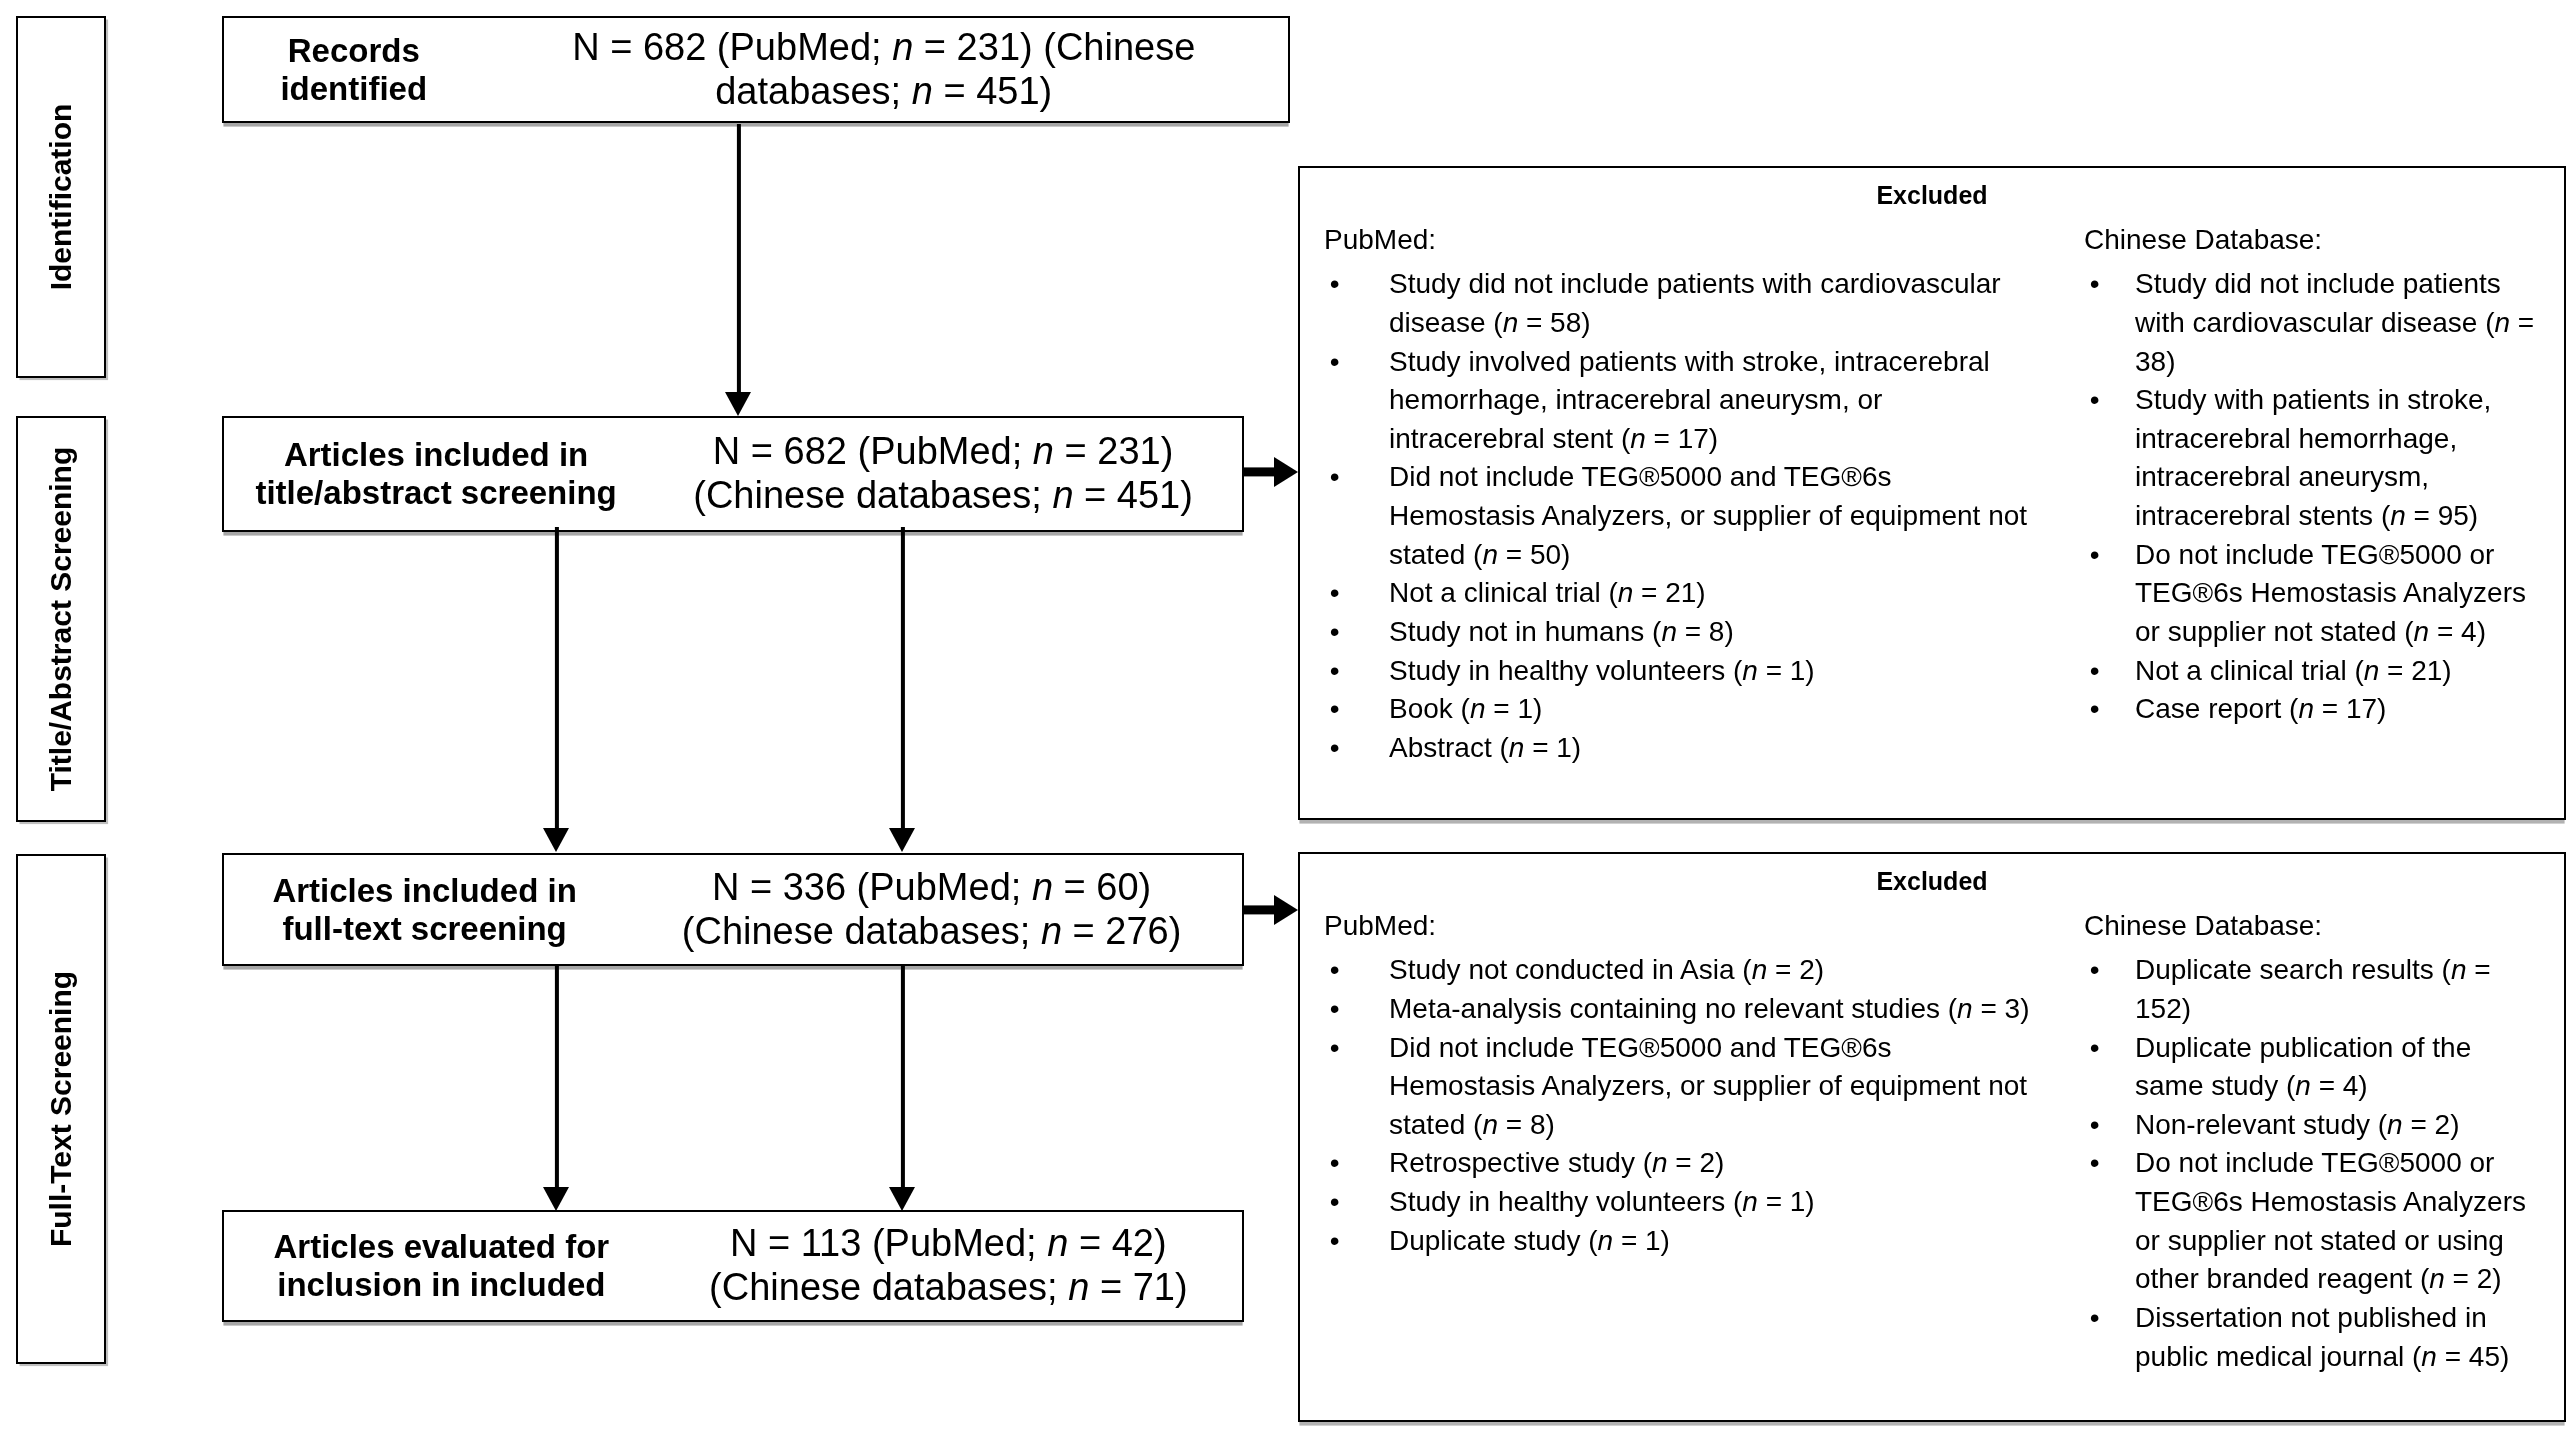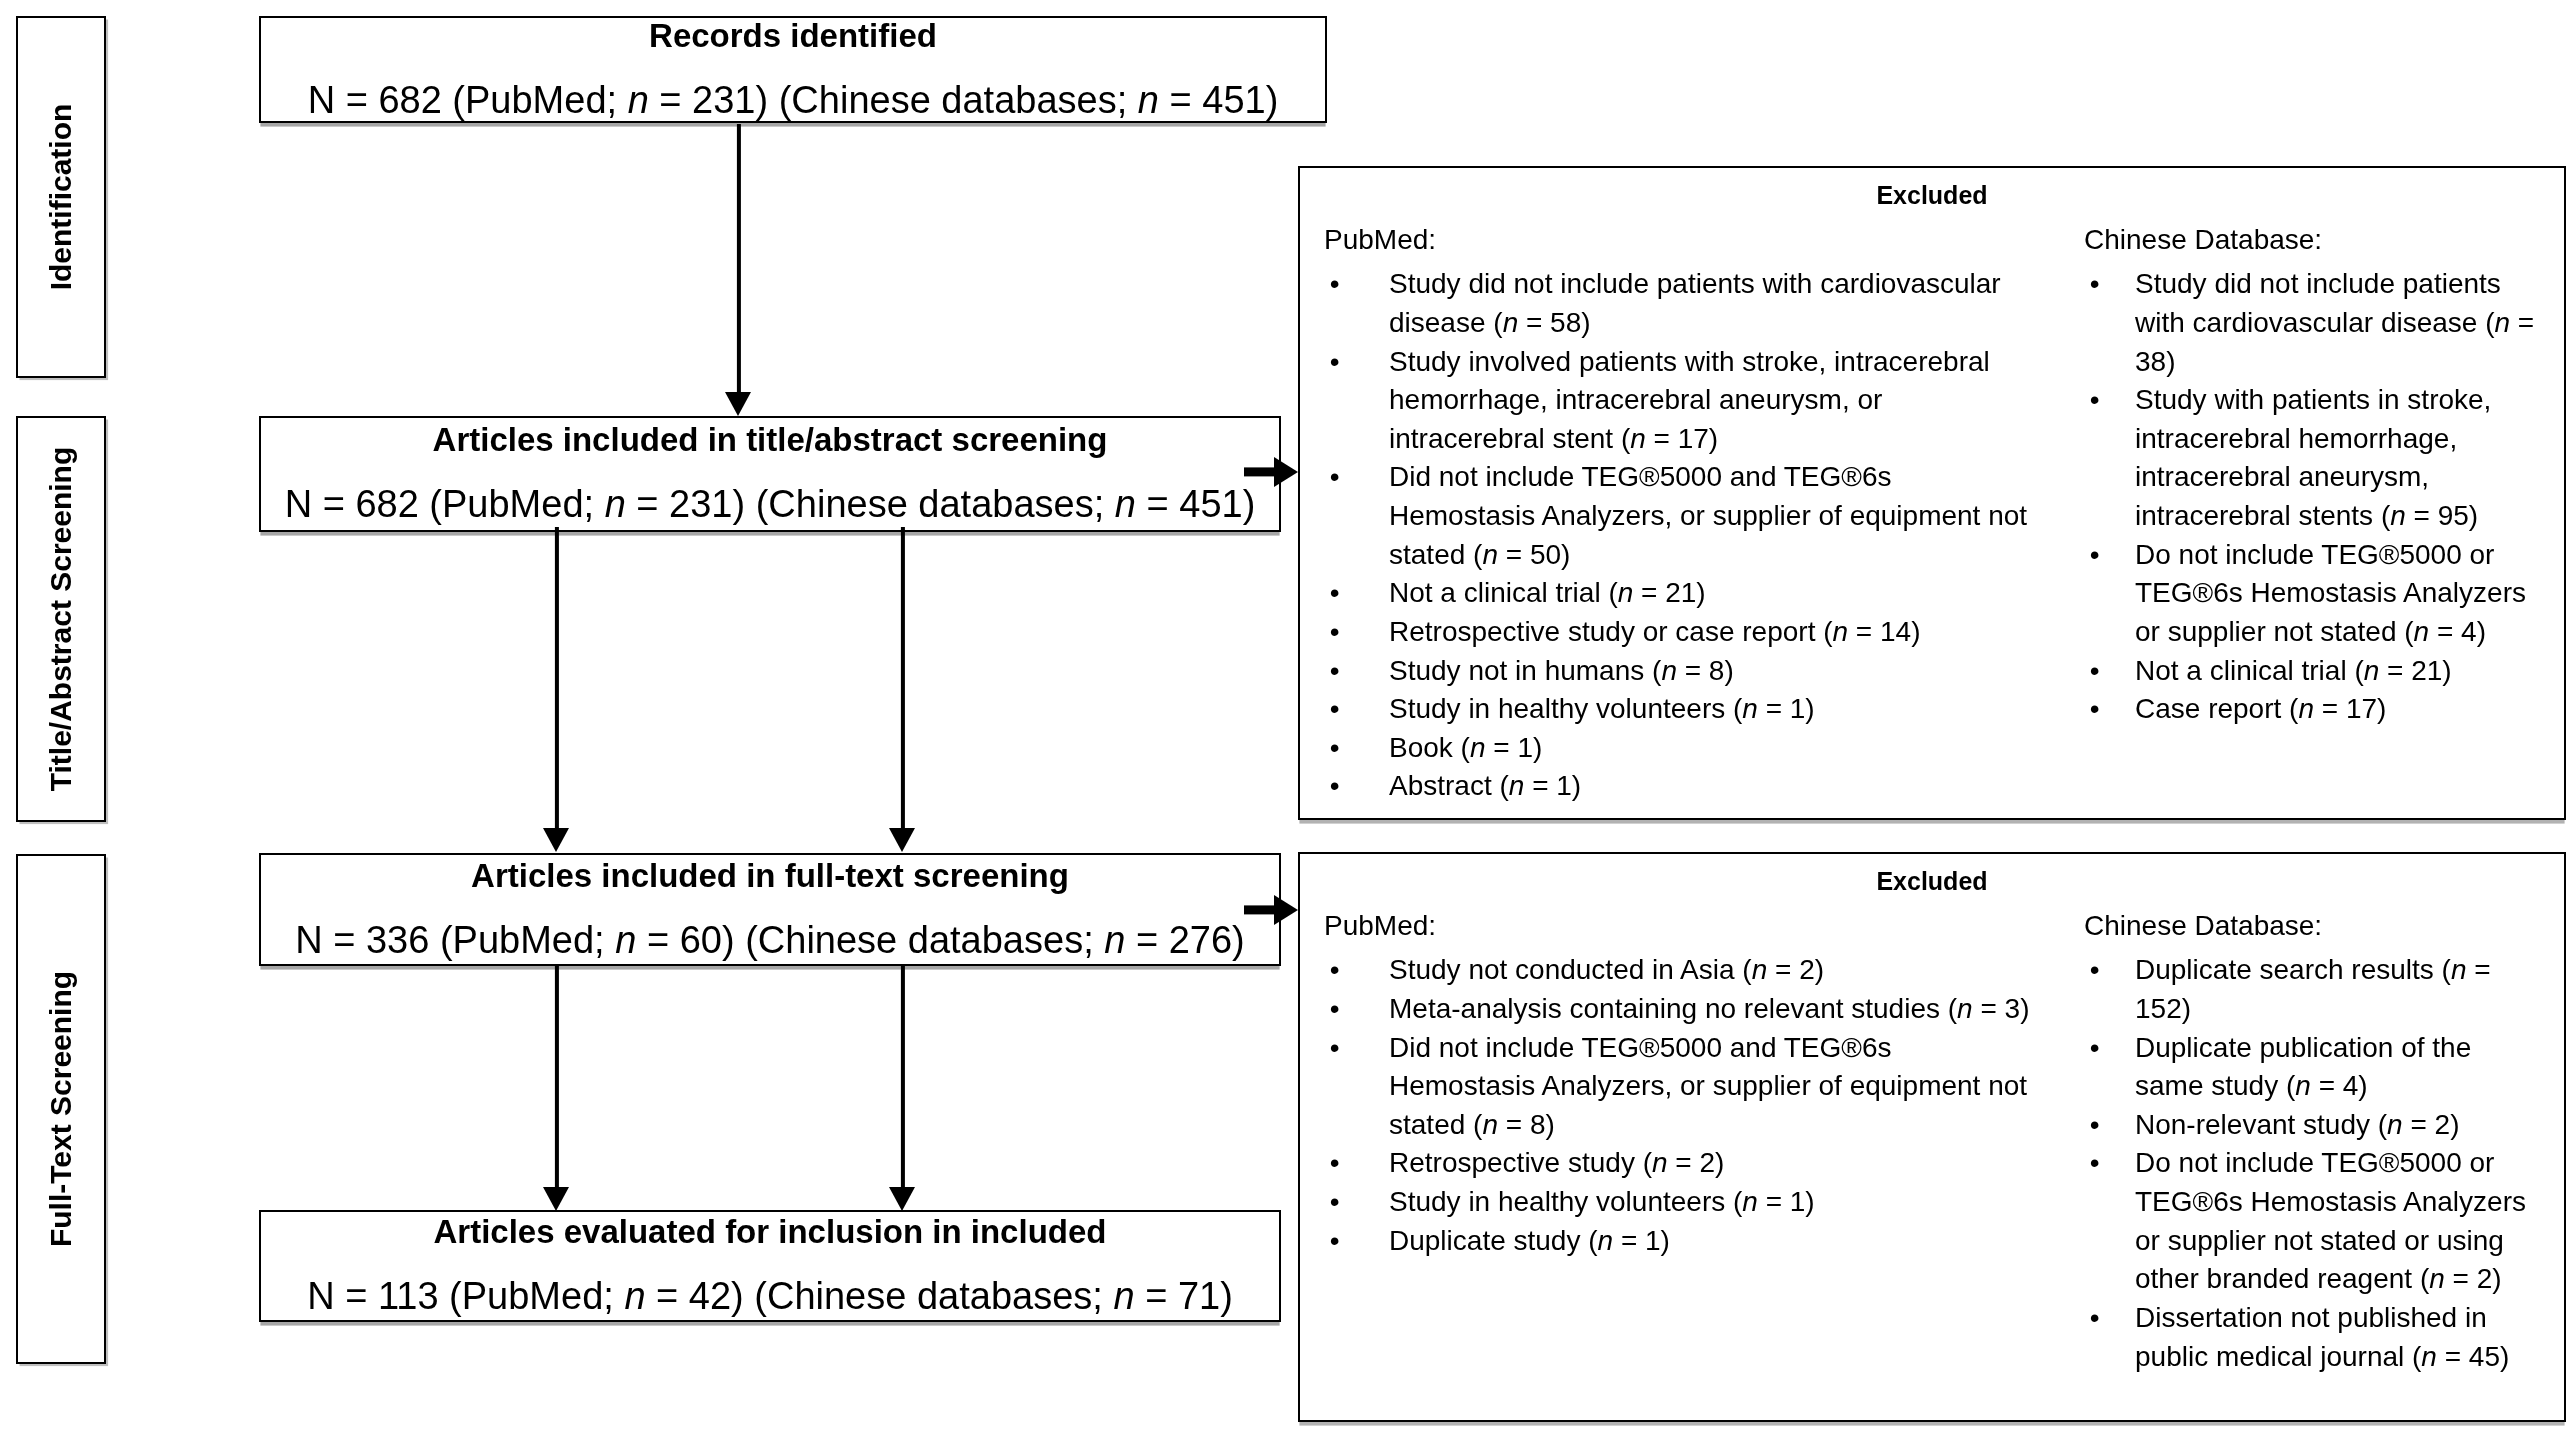--- a/index.html
+++ b/index.html
@@ -29,28 +29,27 @@
   }
   .stagebox .vlabel {
     transform: rotate(-90deg);
     white-space: nowrap;
     font-weight: bold;
     font-size: 30px;
   }
   
   .flowbox {
     display: flex;
-    flex-direction: column;
+    flex-direction: row;
     align-items: center;
     justify-content: center;
     text-align: center;
     gap: 24px;
     padding: 4.2px 14px;
     box-shadow: 0 5px 0 -1.4px rgba(0,0,0,0.35);
-    margin-left: 37px;
   }
   .flowbox .title { font-weight: bold; font-size: 33px; line-height: 1.15; }
   .flowbox .stat  { font-size: 38px; line-height: 1.15; }
   
   .exbox {
     padding: 12.7px 24px 7px 24px;
     box-shadow: 0 5px 0 -1.4px rgba(0,0,0,0.3);
   }
   .exbox .extitle {
     text-align: center;
@@ -130,21 +129,20 @@
   <div class="box exbox" style="left:1298px; top:166px; width:1268px; height:654px;">
     <div class="extitle">Excluded</div>
     <div class="excols">
       <div class="col col-pubmed">
         <div class="colhead">PubMed:</div>
         <ul>
             <li>Study did not include patients with cardiovascular disease (<i>n</i> = 58)</li>
             <li>Study involved patients with stroke, intracerebral hemorrhage, intracerebral aneurysm, or intracerebral stent (<i>n</i> = 17)</li>
             <li>Did not include TEG®5000 and TEG®6s Hemostasis Analyzers, or supplier of equipment not stated (<i>n</i> = 50)</li>
             <li>Not a clinical trial (<i>n</i> = 21)</li>
-            <li>Retrospective study or case report (<i>n</i> = 14)</li>
             <li>Study not in humans (<i>n</i> = 8)</li>
             <li>Study in healthy volunteers (<i>n</i> = 1)</li>
             <li>Book (<i>n</i> = 1)</li>
             <li>Abstract (<i>n</i> = 1)</li>
           </ul>
       </div>
       <div class="col col-chinese">
         <div class="colhead">Chinese Database:</div>
         <ul>
             <li>Study did not include patients with cardiovascular disease (<i>n</i> = 38)</li>

